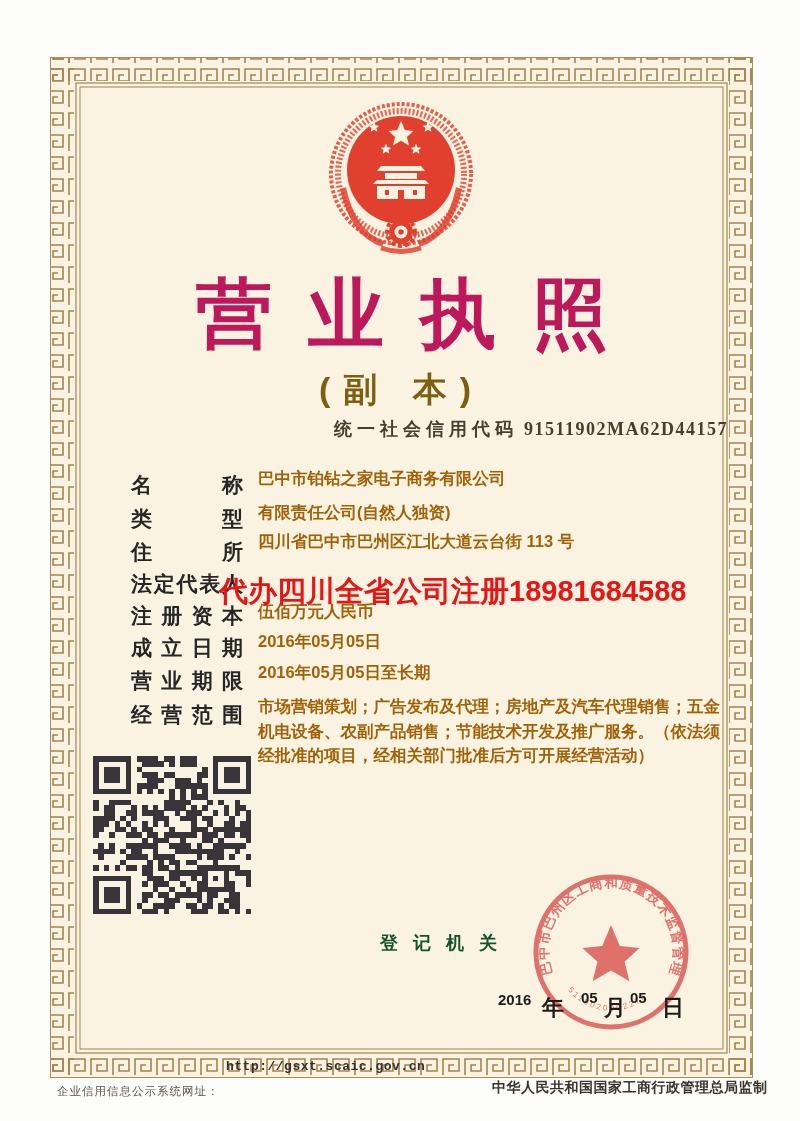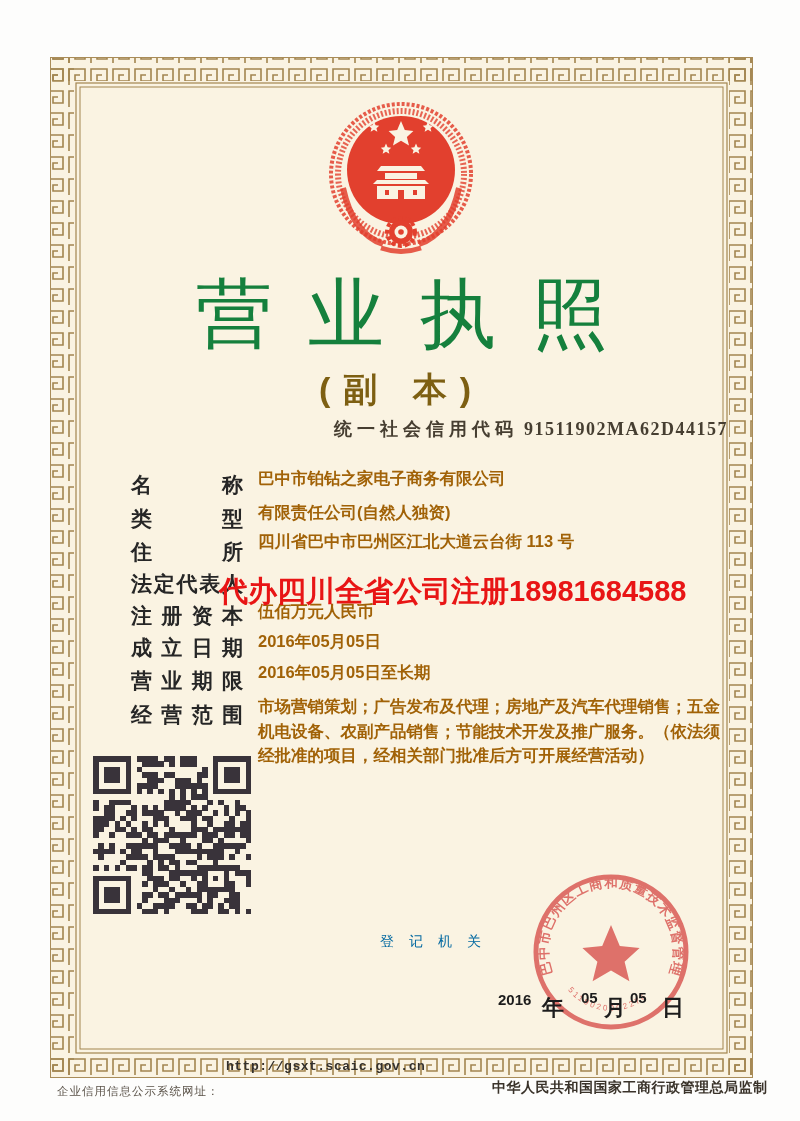--- a/index.html
+++ b/index.html
@@ -1,39 +1,39 @@
 <!DOCTYPE html>
 <html><head>
 <meta charset="utf-8">
 <style>
   html,body{margin:0;padding:0;background:#ffffff;}
   .page{position:relative;width:800px;height:1121px;background:#fdfdfc;overflow:hidden;
         font-family:"Liberation Sans","DejaVu Sans",sans-serif;color:#242424;}
   .abs{position:absolute;line-height:1;}
   svg{display:block;}
   
-  .title{left:196px;top:276px;font-size:76px;font-weight:400;color:#15803d;
+  .title{left:196px;top:276px;font-size:76px;font-weight:700;color:#be185d;
          letter-spacing:36px;white-space:nowrap;}
   .subtitle{left:0;top:372px;width:803px;text-align:center;font-size:34px;font-weight:700;
             color:#7d5f12;letter-spacing:13px;}
   .credit-line{left:334px;top:420px;white-space:nowrap;}
   .credit-label{font-size:18px;font-weight:700;letter-spacing:5px;color:#463e31;}
   .credit-code{font-size:18px;font-weight:700;letter-spacing:1.5px;color:#463e31;
                font-family:"Liberation Serif","DejaVu Serif",serif;margin-left:6px;}
   
   .flabel{position:absolute;left:131px;width:112px;font-size:21px;font-weight:600;color:#262626;
           text-align:justify;text-align-last:justify;text-justify:inter-character;line-height:1.1;}
   .fvalue{position:absolute;left:258px;width:472px;font-size:16.5px;font-weight:700;color:#a16207;
           white-space:pre-line;line-height:24.5px;}
   
   .watermark{left:219px;top:577px;font-size:29px;font-weight:700;color:#e81515;
              white-space:nowrap;letter-spacing:0;z-index:30;}
   
-  .reg-label{left:380px;top:934px;font-size:14px;font-weight:400;letter-spacing:15px;
-             color:#0369a1;white-space:nowrap;}
+  .reg-label{left:380px;top:934px;font-size:18px;font-weight:700;letter-spacing:15px;
+             color:#14532d;white-space:nowrap;}
   .date-num{font-size:15px;font-weight:700;color:#1c1c1c;z-index:22;}
   .date-unit{font-size:22px;font-weight:600;color:#1c1c1c;z-index:22;}
   
   .notice{left:25px;top:992px;font-size:16px;line-height:23.5px;font-weight:600;color:#262626;
           white-space:pre-line;z-index:15;}
   .gov-url{left:226px;top:1060px;font-size:13px;font-weight:700;letter-spacing:.5px;color:#33302c;
            font-family:"Liberation Mono","DejaVu Sans Mono",monospace;z-index:15;}
   .site-label{left:57px;top:1086px;font-size:11.5px;color:#5a5248;letter-spacing:1px;}
   .issuer{left:492px;top:1080px;font-size:14px;font-weight:600;color:#3a332a;letter-spacing:.5px;}
   .seal-wrap{left:530px;top:868px;z-index:20;}

